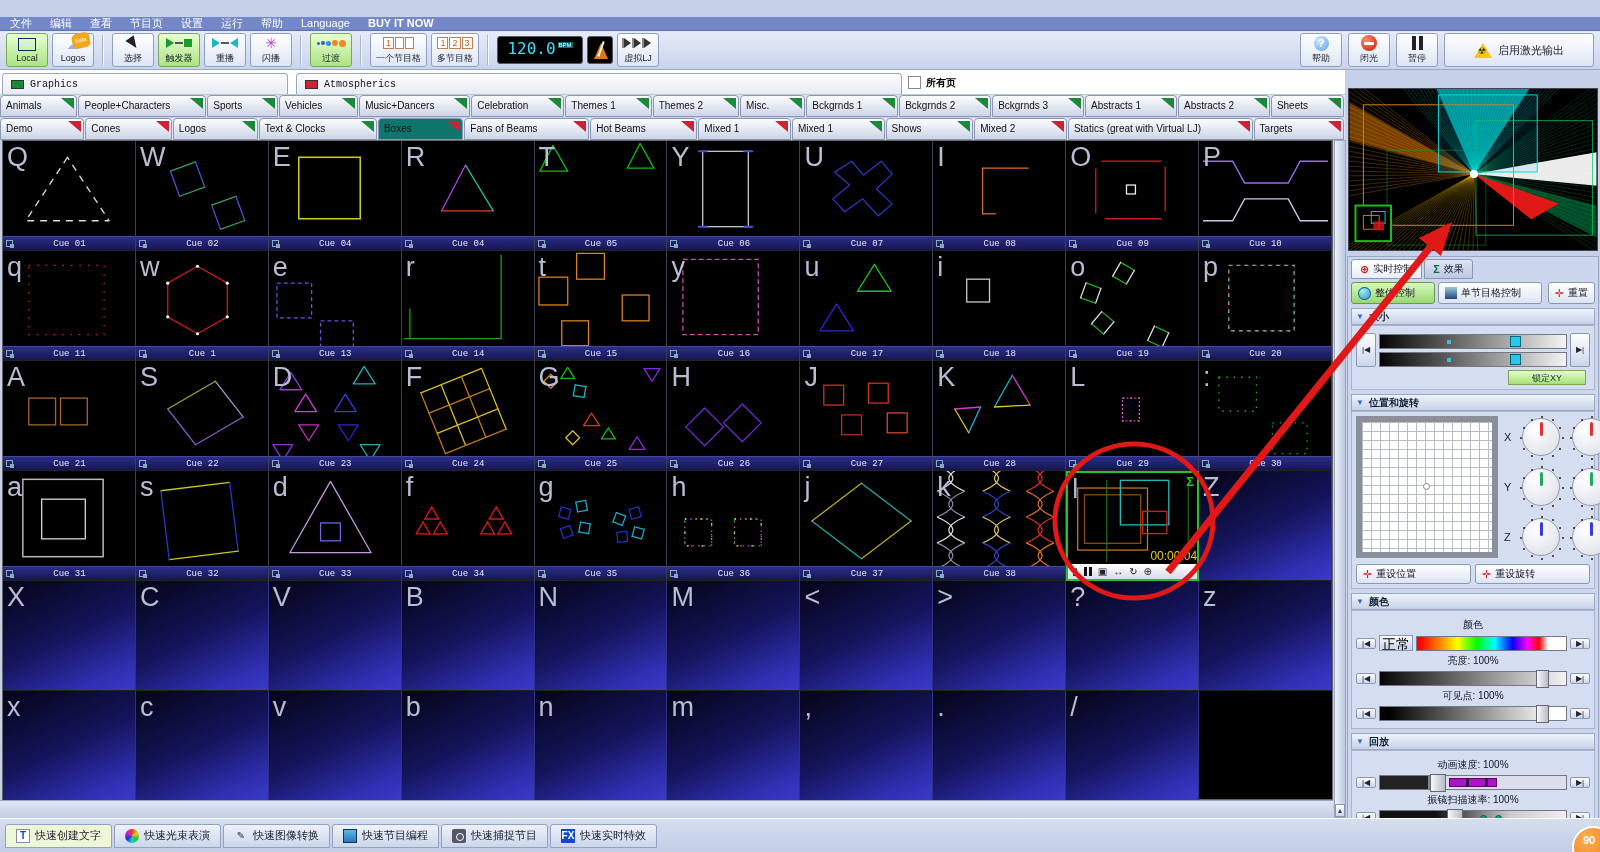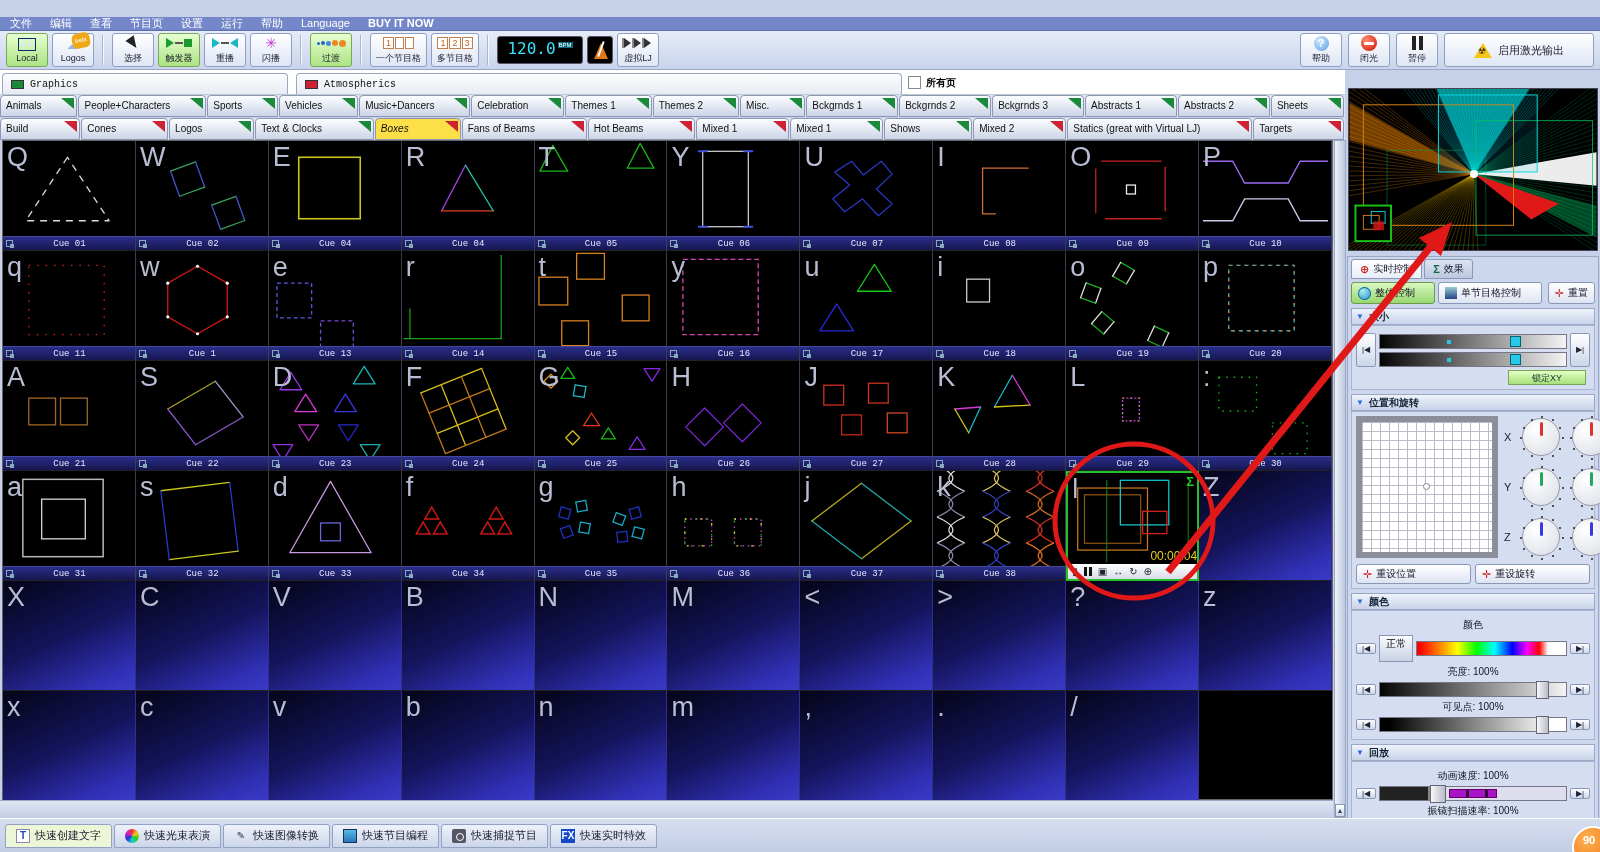--- a/index.html
+++ b/index.html
@@ -59,21 +59,21 @@
   
   #pagetabs { position:absolute; left:0; top:70px; width:1345px; height:25px; background:#fff; border-bottom:1px solid #bcc; }
   .bigtab { position:absolute; top:3px; height:21px; background:linear-gradient(#fdfdfe,#e7ebf4); border:1px solid #9aa6c2; border-bottom:none; border-radius:4px 4px 0 0; display:flex; align-items:center; gap:6px; padding:0 8px; font-size:10px; color:#111; }
   .swatch { width:13px; height:9px; border:1px solid #333; }
   #allpages { position:absolute; left:908px; top:6px; display:flex; gap:5px; font-size:10px; font-weight:bold; }
   #allpages .cb { width:13px; height:13px; background:#fff; border:1px solid #889; }
 
   .tabrow { position:absolute; left:0; width:1345px; height:22px; display:flex; background:#dde3f0; }
   .cattab { flex:1 1 auto; position:relative; border:1px solid #8b97b5; border-radius:4px 4px 0 0; margin-right:1px;
     background:linear-gradient(#fcfdff,#ccd4e6); font-size:10px; color:#111; padding:4px 16px 0 5px; white-space:nowrap; overflow:hidden; }
-  .cattab.sel { background:#fde047;font-style:italic; }
+  .cattab.sel { background:#0f766e; }
   .cattab .tr { position:absolute; right:2px; top:2px; width:0; height:0; border-left:13px solid transparent; }
   .cattab .tr.green { border-top:11px solid #1a8a3a; } .cattab .tr.red { border-top:11px solid #cc2233; }
 
   
   #grid { position:absolute; left:2px; top:140px; width:1331px; height:660px; background:#000; display:grid; grid-template-columns:repeat(10,1fr); grid-auto-rows:110px; border:1px solid #666; }
   .cell { position:relative; border-right:1px solid #3c3c55; border-bottom:1px solid #222; background:#000; overflow:hidden; }
   .cell .key { position:absolute; left:4px; top:1px; font-size:27px; color:#b9bdd3; line-height:30px; z-index:3; }
   .cell svg.shape { position:absolute; left:0; top:0; width:100%; height:96px; }
   .cuebar { position:absolute; left:0; bottom:0; width:100%; height:14px; background:linear-gradient(#2a2e8a,#16164e); border-top:1px solid #44489a; display:flex; align-items:center; }
   .cuebar .cico { width:7px; height:7px; border:1px solid #8ab; margin:0 3px; position:relative; }
@@ -137,21 +137,21 @@
   .knobrow .kl { width:10px; font-size:11px; color:#123; }
   .knob { position:relative; width:38px; height:38px; border-radius:50%; background:radial-gradient(circle at 35% 30%,#ffffff,#d8dce4); border:1px solid #99a; margin:0 4px; }
   .knob .ptr { position:absolute; left:17px; top:3px; width:3px; height:14px; border-radius:2px; }
   .kdot { position:absolute; width:2px; height:2px; background:#222; border-radius:50%; }
   .resetrow { display:flex; gap:4px; margin-top:6px; }
   .resetrow .rbtn { flex:1; justify-content:flex-start; height:20px; }
   .redplus { color:#c22; font-weight:bold; font-size:11px; }
   .slabel { text-align:center; font-size:10px; color:#112; margin-top:3px; }
   .rainbow { flex:1; height:15px; border:1px solid #778;
     background:linear-gradient(90deg,#f00 2%,#ff8000 15%,#ff0 27%,#0f0 40%,#0ff 52%,#00f 64%,#f0f 74%,#f00 82%,#fff 88%,#fff); }
-  .normalbtn { width:34px; height:27px; background:linear-gradient(#fafbfd,#c8d2e4); border:1px solid #8a98b8; font-size:10px; text-align:center; line-height:16px; }
+  .normalbtn { width:34px; height:16px; background:linear-gradient(#fafbfd,#c8d2e4); border:1px solid #8a98b8; font-size:14px; text-align:center; line-height:16px; }
   .mhandle { position:absolute; top:-2px; width:13px; height:18px; background:linear-gradient(90deg,#f8f8f8,#b8bcc8); border:1px solid #667; }
   .groove.wedge { background:linear-gradient(86deg,#000 5%,#fff 92%); }
   .groove.anim { background:linear-gradient(90deg,#222 0 26%,#888 26% 30%,#dde 30%); }
   .pseg { position:absolute; top:2px; height:9px; background:repeating-linear-gradient(90deg,#a816c8 0 16px,#30083a 16px 19px); border:1px solid #606; }
   .groove.scan { background:linear-gradient(90deg,#111 0 30%,#ccc 70%,#eee); }
   .tealdot { position:absolute; top:4px; width:7px; height:7px; border-radius:50%; background:#0aa890; border:1px solid #055; }
 
   
   #overlay { position:absolute; left:0; top:0; width:1600px; height:852px; pointer-events:none; z-index:50; }
 
@@ -310,21 +310,21 @@
       <div class="cattab"><span>Themes 2</span><span class="tr green"></span></div>
       <div class="cattab"><span>Misc.</span><span class="tr green"></span></div>
       <div class="cattab"><span>Bckgrnds 1</span><span class="tr green"></span></div>
       <div class="cattab"><span>Bckgrnds 2</span><span class="tr green"></span></div>
       <div class="cattab"><span>Bckgrnds 3</span><span class="tr green"></span></div>
       <div class="cattab"><span>Abstracts 1</span><span class="tr green"></span></div>
       <div class="cattab"><span>Abstracts 2</span><span class="tr green"></span></div>
       <div class="cattab"><span>Sheets</span><span class="tr green"></span></div>
     </div>
   <div class="tabrow" style="top:118px" id="tabrow2">
-      <div class="cattab"><span>Build</span><span class="tr red"></span></div>
+      <div class="cattab"><span>Demo</span><span class="tr red"></span></div>
       <div class="cattab"><span>Cones</span><span class="tr red"></span></div>
       <div class="cattab"><span>Logos</span><span class="tr green"></span></div>
       <div class="cattab"><span>Text &amp; Clocks</span><span class="tr green"></span></div>
       <div class="cattab sel"><span>Boxes</span><span class="tr red"></span></div>
       <div class="cattab"><span>Fans of Beams</span><span class="tr red"></span></div>
       <div class="cattab"><span>Hot Beams</span><span class="tr red"></span></div>
       <div class="cattab"><span>Mixed 1</span><span class="tr red"></span></div>
       <div class="cattab"><span>Mixed 1</span><span class="tr green"></span></div>
       <div class="cattab"><span>Shows</span><span class="tr green"></span></div>
       <div class="cattab"><span>Mixed 2</span><span class="tr red"></span></div>

